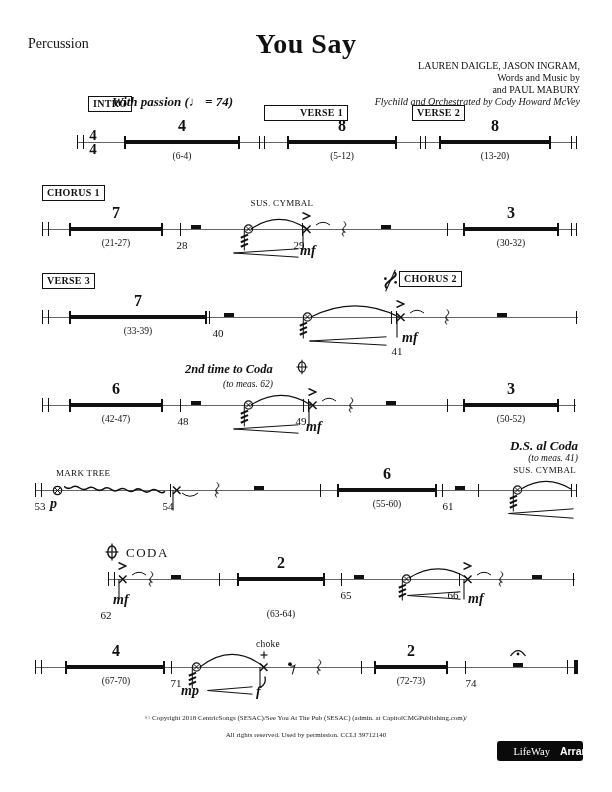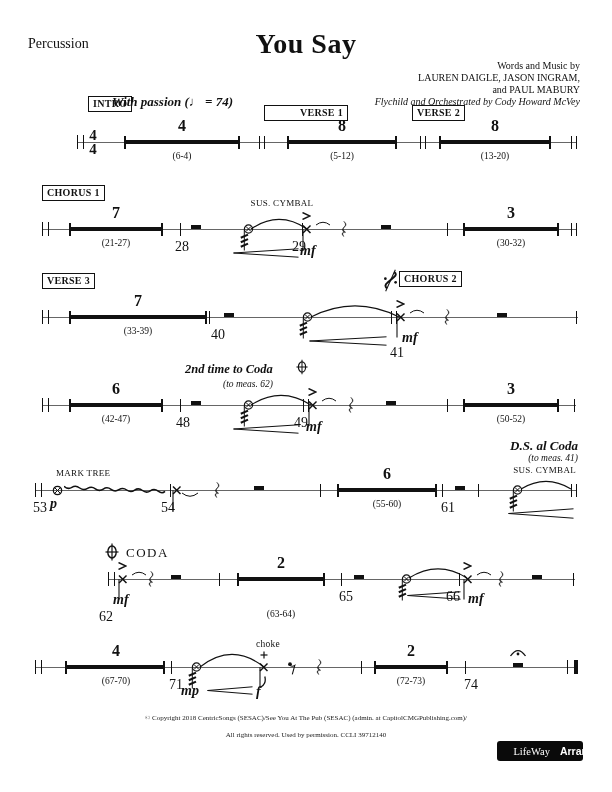--- a/index.html
+++ b/index.html
@@ -12,21 +12,21 @@
   .dblstart{position:absolute;width:5px;height:14px;border-left:1.8px solid #111;border-right:1.8px solid #111;}
   .thin2{position:absolute;width:3.5px;height:13px;border-left:1.1px solid #111;border-right:1.1px solid #111;}
   .finalbar{position:absolute;width:6px;height:14px;border-left:1.2px solid #111;border-right:4.2px solid #111;}
   .mrest{position:absolute;height:4.5px;background:#111;}
   .mrest::before,.mrest::after{content:"";position:absolute;width:1.3px;height:13px;background:#111;top:-4.3px;}
   .mrest::before{left:-0.6px;}
   .mrest::after{right:-0.6px;}
   .hrest{position:absolute;width:10px;height:4.5px;background:#111;}
   .mnum{position:absolute;font-weight:bold;font-size:16px;transform:translateX(-50%);}
   .mrange{position:absolute;font-size:9.5px;transform:translateX(-50%);white-space:nowrap;}
-  .measno{position:absolute;font-size:14px;transform:translateX(-50%);text-align:center;}
+  .measno{position:absolute;font-size:11px;transform:translateX(-50%);text-align:center;}
   .rehbox{position:absolute;border:1.2px solid #111;padding:1px 4px 2px 4px;font-weight:bold;font-size:10px;
           letter-spacing:.3px;background:#fff;white-space:nowrap;}
   .dyn{position:absolute;font-weight:bold;font-style:italic;font-size:14px;}
   .lbl9{position:absolute;font-size:9px;letter-spacing:.3px;white-space:nowrap;}
   .it95{position:absolute;font-style:italic;font-size:9.5px;white-space:nowrap;}
   .bold-it{position:absolute;font-weight:bold;font-style:italic;white-space:nowrap;}
   .title{position:absolute;font-weight:bold;font-size:28px;letter-spacing:.5px;transform:translateX(-50%);white-space:nowrap;}
   .credits{position:absolute;text-align:right;font-size:10px;line-height:12px;white-space:nowrap;}
   .tsig{position:absolute;width:18px;text-align:center;font-weight:bold;font-size:15px;line-height:14px;}
   .tempotext{position:absolute;font-weight:bold;font-style:italic;font-size:13px;
@@ -102,22 +102,22 @@
       <path d="M0 1.2 Q4 4.8 8 2.4 T16 3 T24 3.4 T32 3.8 T40 4.1 T48 4.4 T56 4.7 T64 5 T72 5.2 T80 5.5 T88 5.8 T96 6.1 T103 6.4" fill="none" stroke="#111" stroke-width="1.5"></path>
     </symbol>
   </defs>
 </svg>
 
 <div id="page">
 
   <div class="abs" style="left:28px;top:36px;font-size:14px;">Percussion</div>
   <div class="title" style="left:306px;top:28px;">You Say</div>
   <div class="credits" style="right:32px;top:60px;">
+    <div>LAUREN DAIGLE, JASON INGRAM,</div>
     <div>Words and Music by</div>
-    <div>LAUREN DAIGLE, JASON INGRAM,</div>
     <div>and PAUL MABURY</div>
     <div style="font-style:italic;">Flychild and Orchestrated by Cody Howard McVey</div>
   </div>
 
   <div class="rehbox" style="left:88px;top:96px;">INTRO</div>
   <div class="tempotext" style="left:112px;top:94px;">With passion (♩ = 74)</div>
 
   <div class="staff" style="left:77px;top:142px;width:499px;"></div>
   <div class="dblstart" style="left:77px;top:135px;"></div>
   <div class="tsig" style="left:84px;top:128px;">

